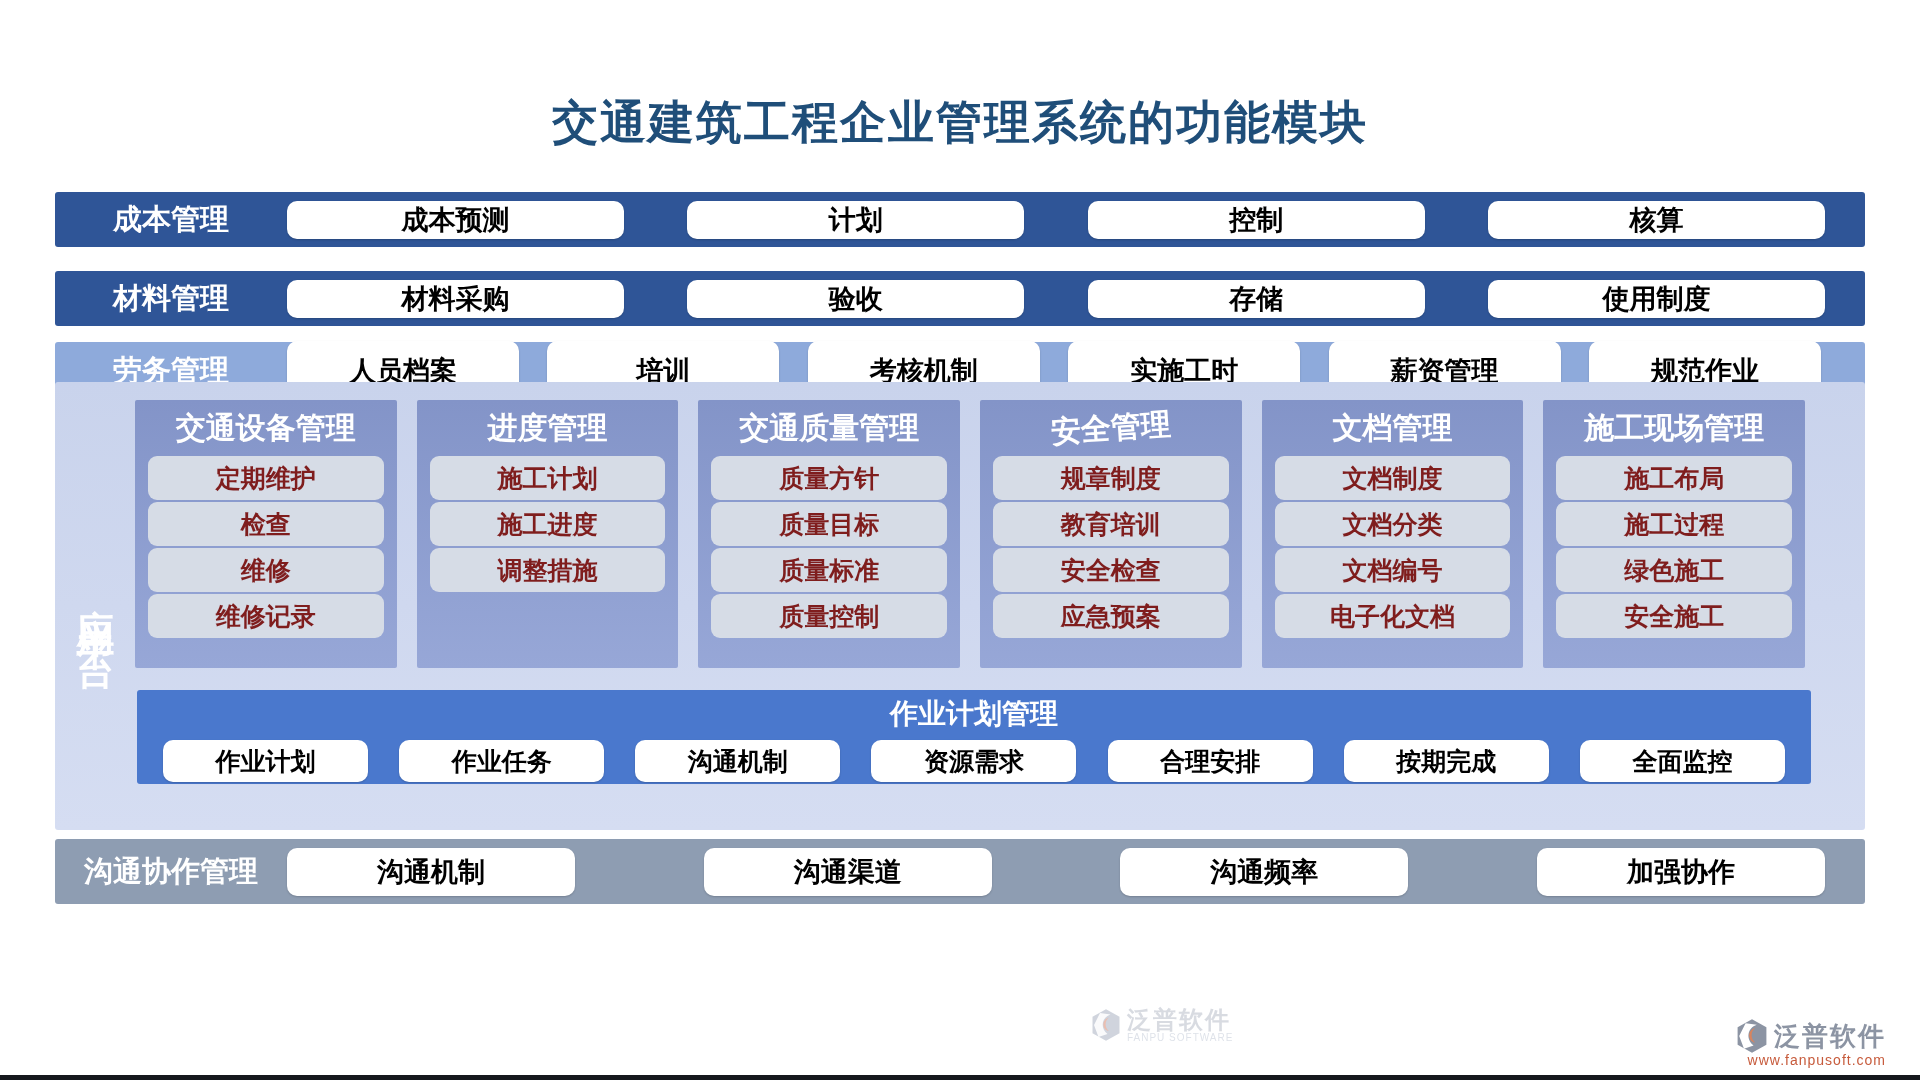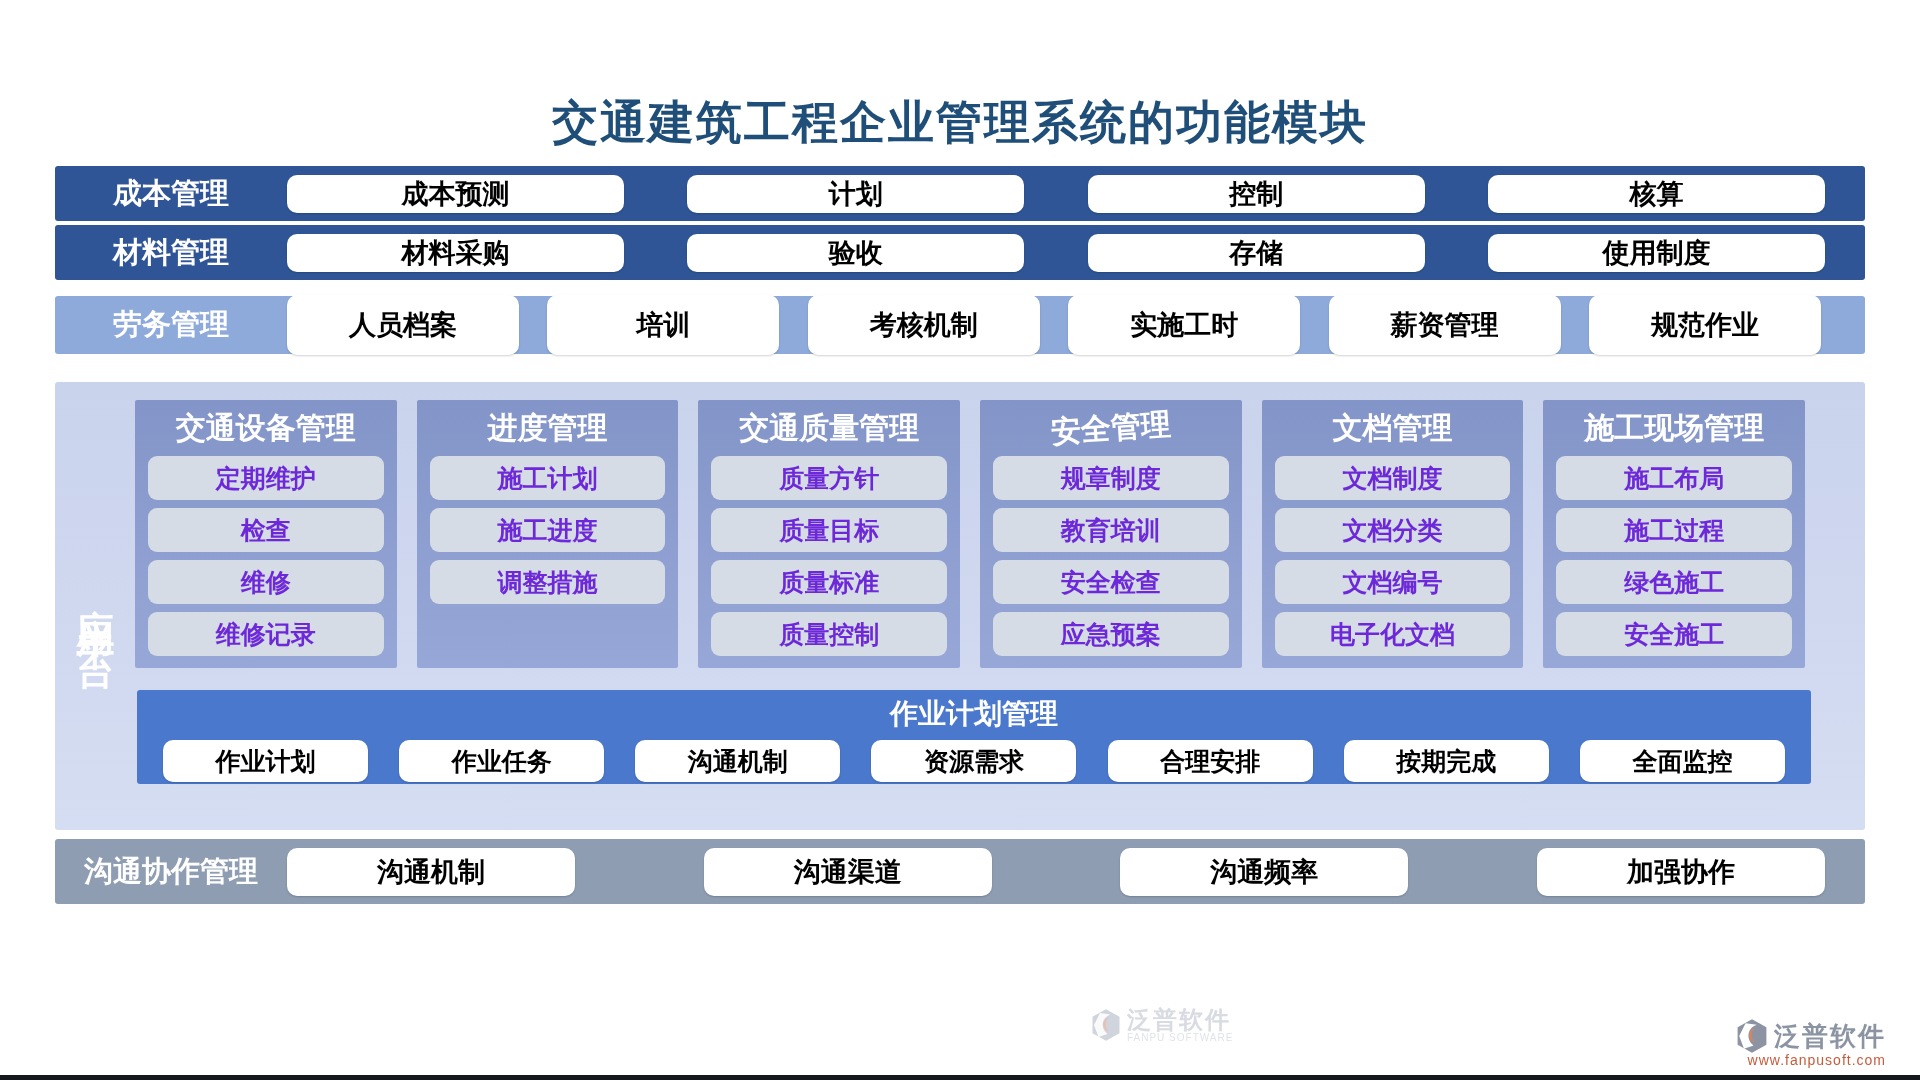--- a/index.html
+++ b/index.html
@@ -8,25 +8,25 @@
     background:#ffffff;
     font-family:"Liberation Sans","DejaVu Sans",sans-serif;
   }
   
   .page-title{
     position:absolute;top:92px;left:0;width:100%;
     text-align:center;font-size:46px;font-weight:bold;color:#1F4E79;
     letter-spacing:2px;
   }
   
-  .bands-top{position:absolute;top:166px;left:55px;right:55px;}
+  .bands-top{position:absolute;top:192px;left:55px;right:55px;}
   .bands-bottom{position:absolute;top:839px;left:55px;right:55px;}
   .band{display:flex;align-items:center;border-radius:3px;}
   .band.dark{background:#2F5597;height:55px;}
-  .band.dark + .band.dark{margin-top:4px;}
+  .band.dark + .band.dark{margin-top:24px;}
   .band.light{background:#8EAADB;height:58px;margin-top:16px;}
   .band.gray{background:#8E9DB2;height:65px;}
   .band.gray + .band.gray{margin-top:17px;}
   .band-label{
     width:232px;flex:0 0 232px;text-align:center;
     color:#ffffff;font-weight:bold;font-size:29px;white-space:nowrap;
   }
   .band-items{
     flex:1;display:flex;justify-content:space-between;align-items:flex-end;
     padding-right:40px;
@@ -60,23 +60,23 @@
   .column{
     background:linear-gradient(180deg,#8394C8 0%,#97A7D7 100%);
     padding:0 13px;border-radius:2px;
   }
   .column-title{
     height:56px;display:flex;align-items:center;justify-content:center;
     color:#ffffff;font-size:30px;font-weight:bold;white-space:nowrap;
   }
   .column:nth-child(4) .column-title{transform:rotate(-4deg);}
   .column-item{
-    background:#D6DCE6;border-radius:9px;height:44px;margin-bottom:8px;
+    background:#D6DCE6;border-radius:9px;height:44px;margin-bottom:2px;
     display:flex;align-items:center;justify-content:center;
-    color:#6d28d9;font-size:25px;font-weight:bold;white-space:nowrap;
+    color:#7f1d1d;font-size:25px;font-weight:bold;white-space:nowrap;
   }
   
   .job-band{
     position:absolute;left:82px;right:54px;top:308px;height:94px;
     background:#4A78CD;border-radius:3px;
   }
   .job-title{
     text-align:center;color:#ffffff;font-size:28px;font-weight:bold;
     margin-top:5px;
   }

